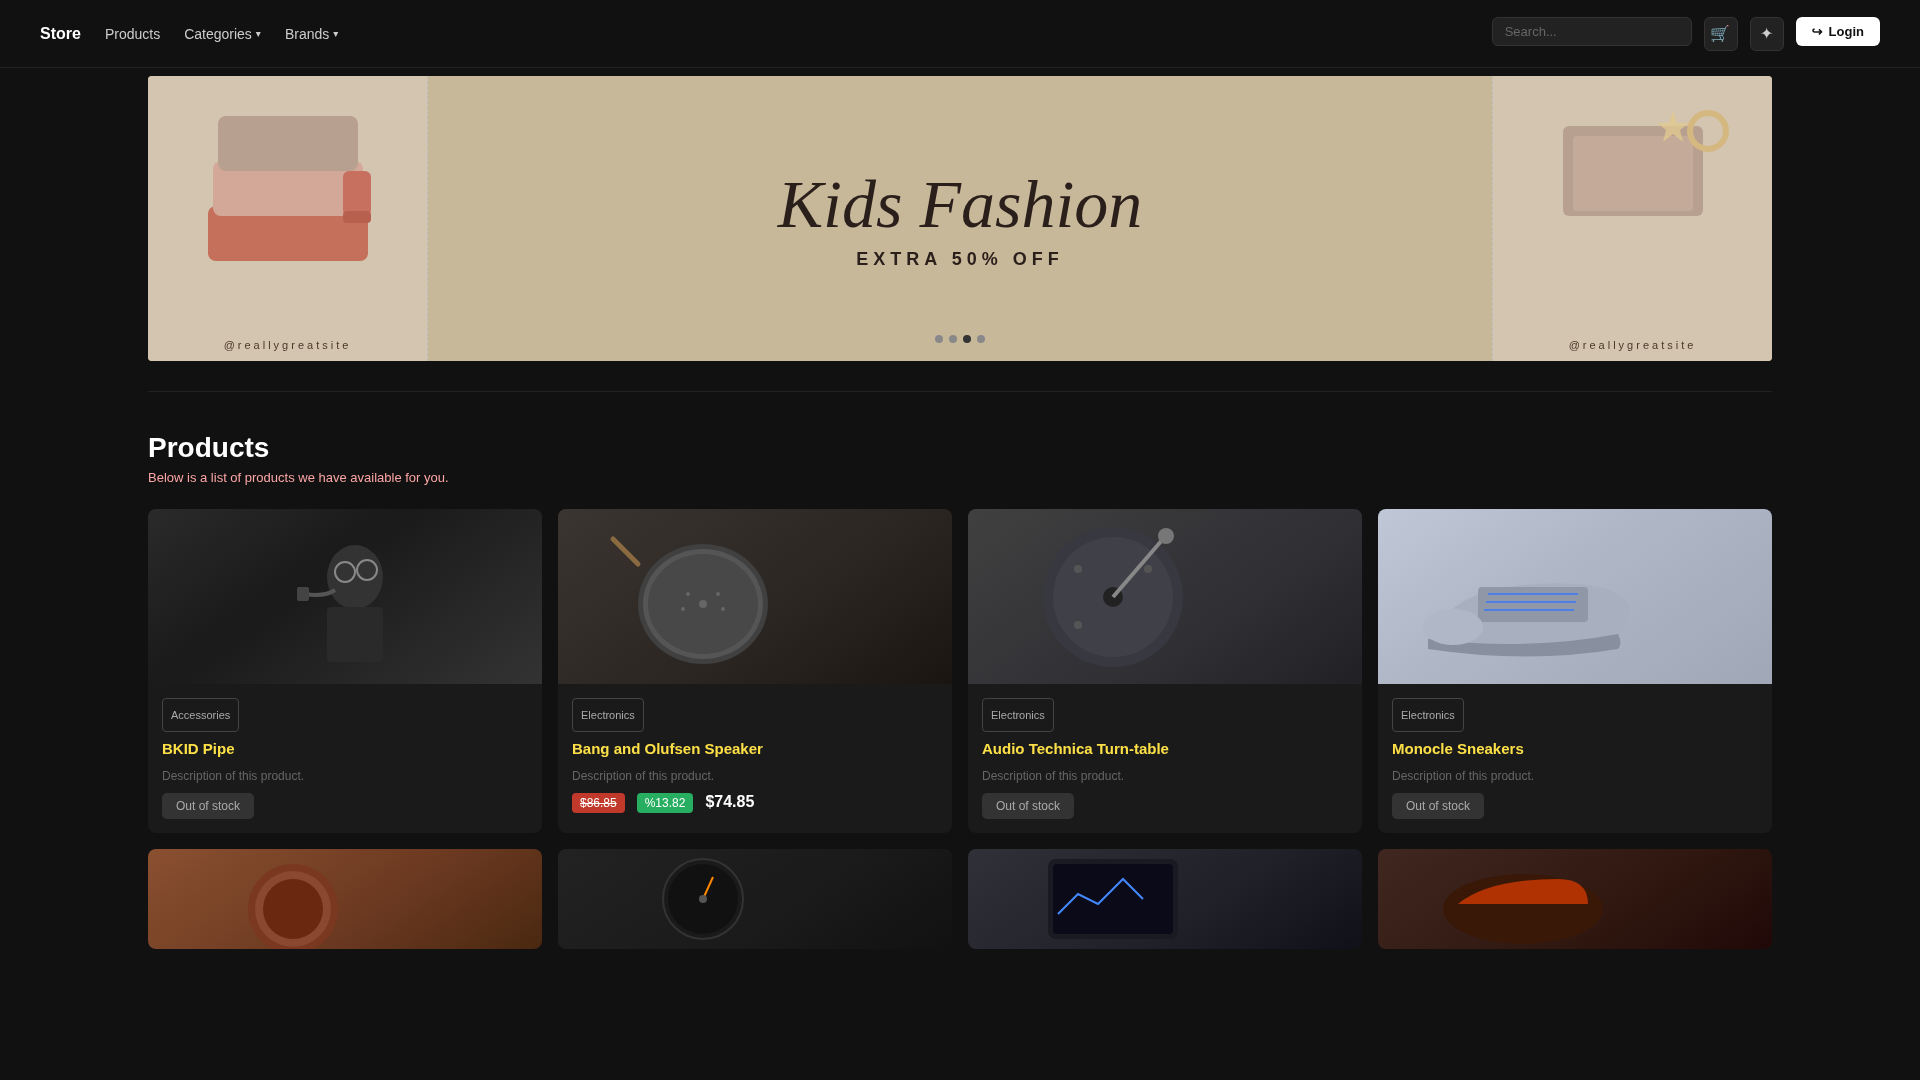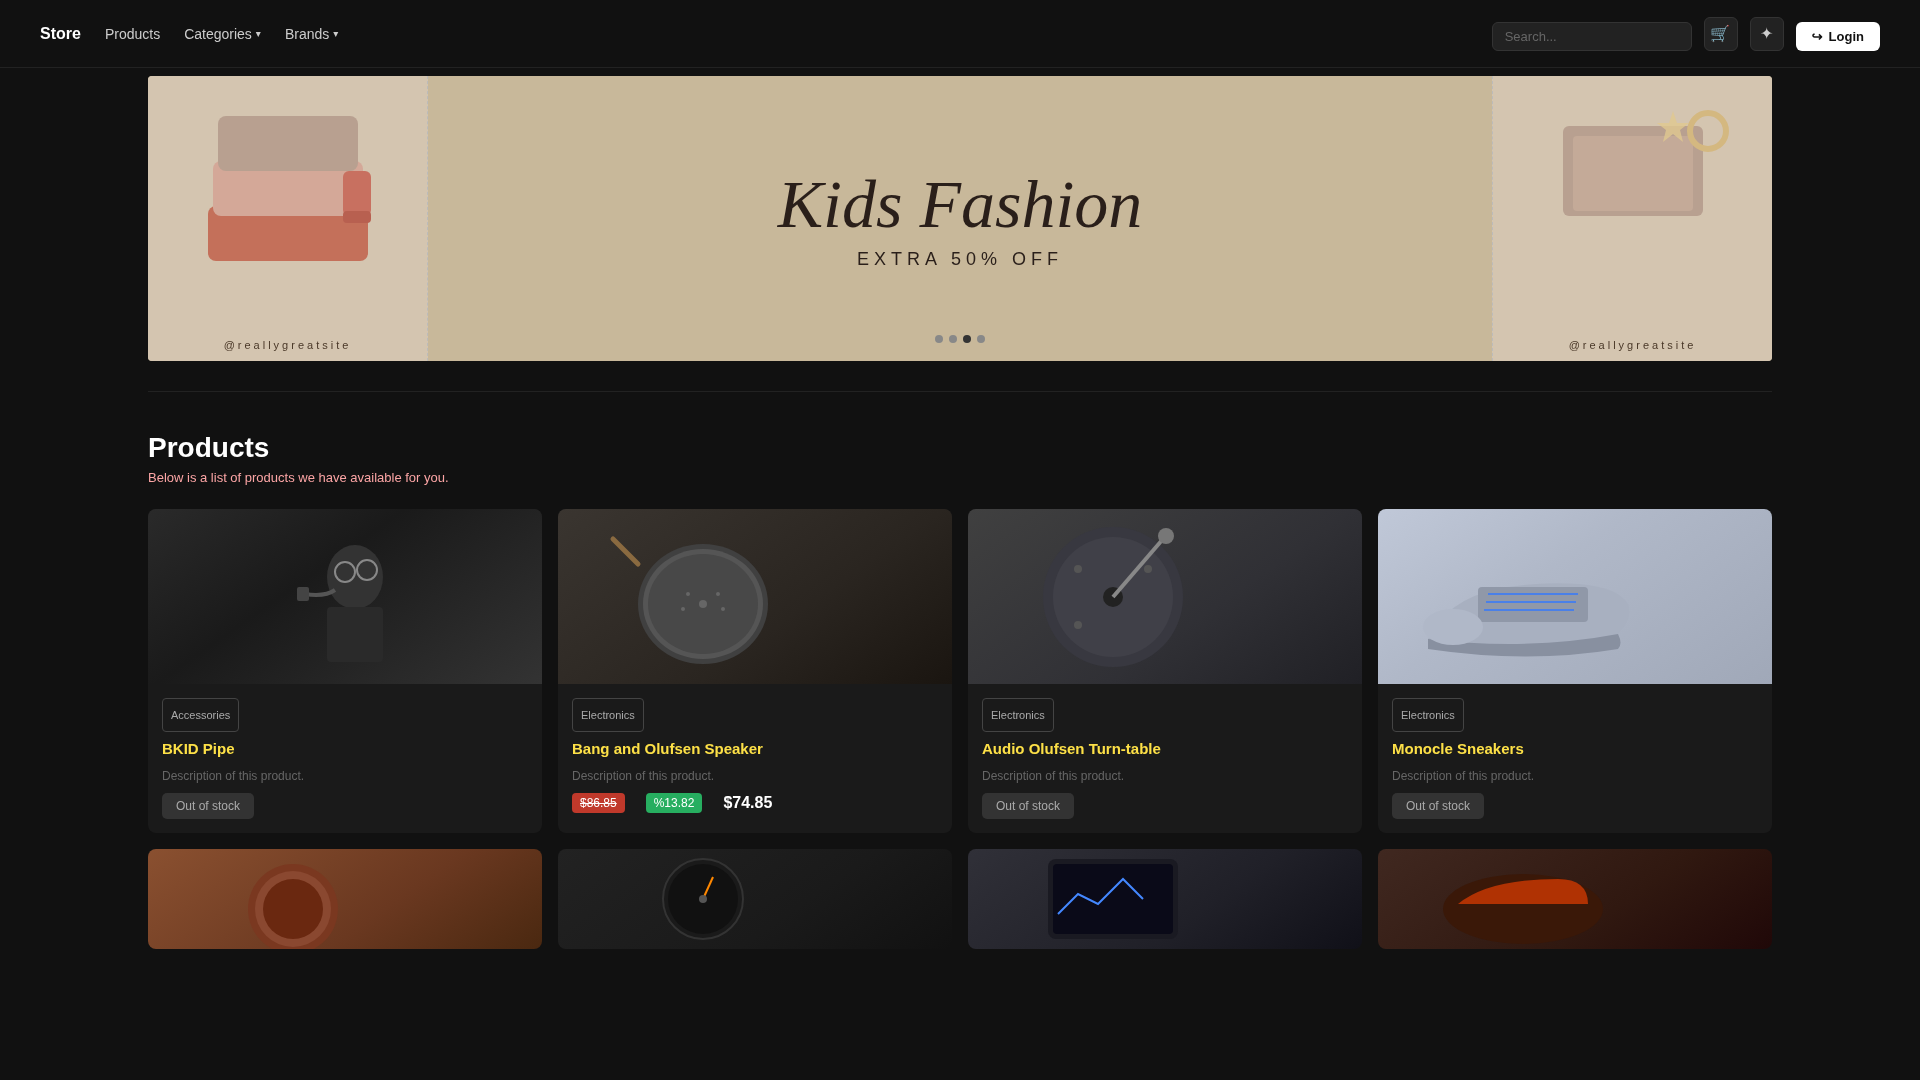--- a/index.html
+++ b/index.html
@@ -30,21 +30,21 @@
       font-size: 14px;
       color: #ccc;
       cursor: pointer;
       display: flex;
       align-items: center;
       gap: 4px;
     }
     .nav-right {
       margin-left: auto;
       display: flex;
-      align-items: flex-end;
+      align-items: flex-start;
       gap: 12px;
     }
     .search-box {
       background: #222;
       border: 1px solid #333;
       border-radius: 6px;
       padding: 6px 12px;
       color: #aaa;
       font-size: 13px;
       width: 200px;
@@ -103,21 +103,21 @@
       font-style: italic;
       color: #2a1f1a;
       line-height: 1.1;
       font-weight: 400;
     }
     .hero-subtitle {
       font-size: 18px;
       letter-spacing: 5px;
       color: #2a1f1a;
       margin-top: 8px;
-      font-weight: 400;
+      font-weight: 700;
     }
     .hero-dots {
       position: absolute;
       bottom: 18px;
       left: 50%;
       transform: translateX(-50%);
       display: flex;
       gap: 6px;
     }
     .dot {
@@ -242,22 +242,22 @@
       background: #333;
       border: none;
       border-radius: 5px;
       padding: 6px 14px;
       font-size: 12px;
       color: #aaa;
       cursor: pointer;
     }
     .price-row {
       display: flex;
-      align-items: center;
-      gap: 21px;
+      align-items: flex-start;
+      gap: 12px;
     }
     .price-old {
       background: #c0392b;
       color: #fff;
       padding: 3px 8px;
       border-radius: 4px;
       font-size: 12px;
       text-decoration: line-through;
     }
     .price-discount {
@@ -423,21 +423,21 @@
           <line x1="195" y1="30" x2="145" y2="88" stroke="#888" stroke-width="4"></line>
           <circle cx="198" cy="27" r="8" fill="#777"></circle>
 
           <circle cx="110" cy="60" r="4" fill="#555"></circle>
           <circle cx="180" cy="60" r="4" fill="#555"></circle>
           <circle cx="110" cy="116" r="4" fill="#555"></circle>
         </svg>
       </div>
       <div class="product-body">
         <span class="product-tag">Electronics</span>
-        <div class="product-name">Audio Olufsen Turn-table</div>
+        <div class="product-name">Audio Technica Turn-table</div>
         <div class="product-desc">Description of this product.</div>
         <button class="out-of-stock-btn">Out of stock</button>
       </div>
     </div>
 
     <div class="product-card">
       <div class="img-sneakers">
         <svg width="290" height="175" viewBox="0 0 290 175">
 
           <path d="M50 130 Q70 90 120 80 Q160 72 200 75 Q240 78 250 95 Q255 110 240 125 Q220 140 50 135 Z" fill="#a8b0c0"></path>

